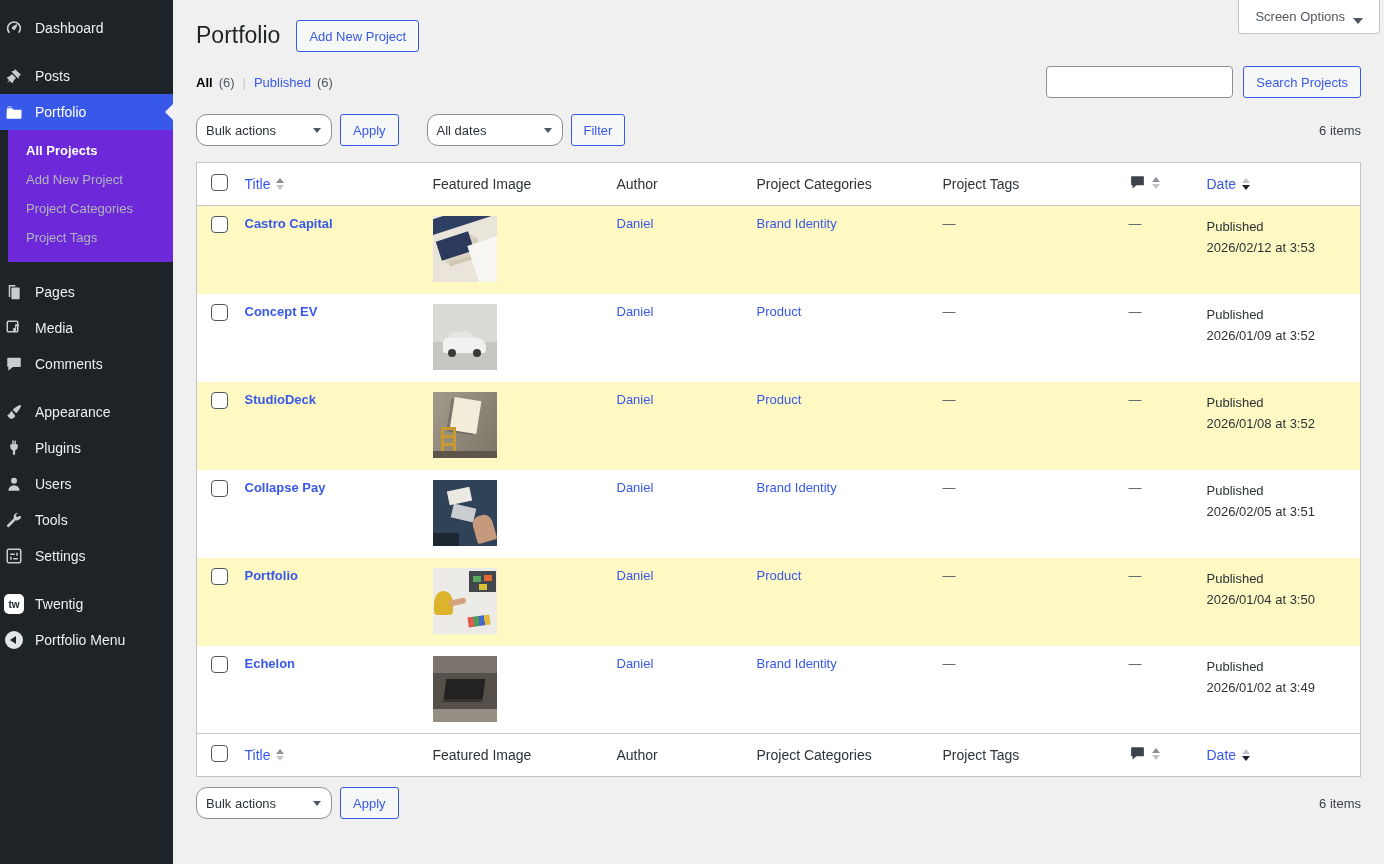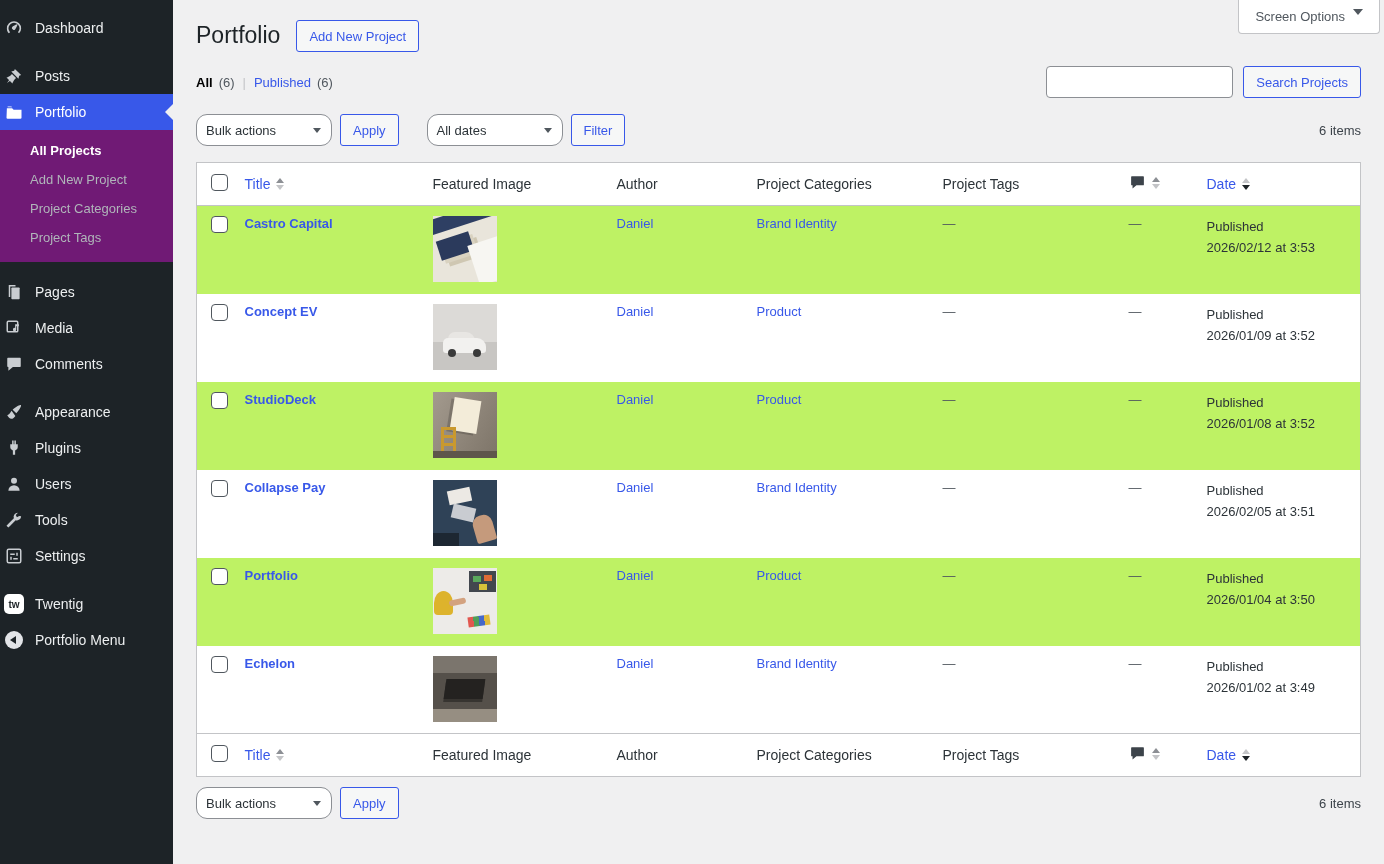--- a/index.html
+++ b/index.html
@@ -9,31 +9,31 @@
 
   
   .sidebar { width:173px; min-width:173px; height:100%; background:#1d2327; color:#e2e4e7; padding-top:10px; }
   .menu-item { display:flex; align-items:center; gap:11px; height:36px; padding:0 4px; font-size:14px; font-weight:500; color:#edeff0; cursor:pointer; position:relative; }
   .menu-item .mi-icon { width:20px; height:35px; display:flex; align-items:center; justify-content:center; color:#c9cdd1; flex:0 0 20px; }
   .menu-item .mi-icon svg { width:18px; height:18px; fill:currentColor; }
   .menu-item.active { background:#3858e9; color:#fff; }
   .menu-item.active .mi-icon { color:#fff; }
   .arrow-notch { position:absolute; right:0; top:50%; margin-top:-8px; width:0; height:0; border:8px solid transparent; border-right-color:#f0f0f1; }
   .menu-sep { height:12px; }
-  .submenu { background:#701a75; padding:6px 16px 10px; }
+  .submenu { background:#6d28d9; padding:6px 4px 10px;margin-left:8px; }
   .submenu-item { display:block; padding:7px 12px 7px 14px; font-size:13px; color:#b0b5ba; cursor:pointer; }
   .submenu-item.current { color:#fff; font-weight:700; }
   .tw-badge { width:20px; height:20px; background:#fff; color:#1d2327; border-radius:5px; font-size:10px; font-weight:700; display:flex; align-items:center; justify-content:center; }
   .collapse-circle { width:18px; height:18px; border-radius:50%; background:#e2e4e7; position:relative; }
   .collapse-circle::after { content:""; position:absolute; left:5px; top:4.5px; border:4.5px solid transparent; border-right:6px solid #1d2327; border-left:none; }
 
   
   .main { flex:1; position:relative; padding:0 23px; }
 
-  .screen-options-tab { position:absolute; top:0; right:4px; background:#fff; border:1px solid #c3c4c7; border-top:none; border-radius:0 0 4px 4px; padding:9px 16px; font-size:13px; color:#50575e; display:flex; align-items:flex-start; gap:8px; cursor:pointer; }
+  .screen-options-tab { position:absolute; top:0; right:4px; background:#fff; border:1px solid #c3c4c7; border-top:none; border-radius:0 0 4px 4px; padding:9px 16px; font-size:13px; color:#50575e; display:flex; align-items:flex-end; gap:8px; cursor:pointer; }
   .caret-down { width:0; height:0; border-left:5px solid transparent; border-right:5px solid transparent; border-top:6px solid #50575e; }
 
   .title-row { margin-top:20px; display:flex; align-items:center; gap:16px; }
   .page-title { font-size:23px; font-weight:500; color:#1d2327; line-height:1.3; }
 
   .btn { display:inline-flex; align-items:center; justify-content:center; height:32px; padding:0 12px; font-size:13px; font-weight:500; color:#3858e9; background:#f6f7f7; border:1px solid #3858e9; border-radius:3px; cursor:pointer; white-space:nowrap; font-family:"Liberation Sans",sans-serif; }
 
   .views-search-row { margin-top:14px; display:flex; justify-content:space-between; align-items:center; }
   .views { font-size:13px; display:flex; align-items:center; gap:6px; }
   .views .view-all { font-weight:700; color:#000; }
@@ -50,21 +50,21 @@
   .select .chev { width:0; height:0; border-left:4.5px solid transparent; border-right:4.5px solid transparent; border-top:5.5px solid #50575e; }
   .items-count { font-size:13px; color:#3c434a; }
 
   
   table.list-table { width:100%; margin-top:16px; border-collapse:collapse; background:#fff; border:1px solid #c3c4c7; table-layout:fixed; }
   .list-table th, .list-table td { text-align:left; vertical-align:top; padding:10px 8px; font-size:13px; color:#2c3338; }
   .list-table thead th { border-bottom:1px solid #c3c4c7; padding-top:11px; padding-bottom:11px; font-size:14px; font-weight:400; color:#2c3338; vertical-align:middle; }
   .list-table tfoot th { border-top:1px solid #c3c4c7; padding-top:11px; padding-bottom:11px; font-size:14px; font-weight:400; color:#2c3338; vertical-align:middle; }
   .col-cb { width:40px; } .col-title { width:188px; } .col-img { width:184px; } .col-author { width:140px; } .col-cat { width:186px; } .col-tags { width:186px; } .col-comments { width:78px; } .col-date { width:auto; }
   .list-table tbody tr { height:88px; }
-  .list-table tbody tr.alt { background:#bef264; }
+  .list-table tbody tr.alt { background:#fef9c3; }
   th.cb-cell, td.cb-cell { padding-left:14px; }
   .checkbox { display:inline-block; width:17px; height:17px; border:1px solid #50575e; border-radius:4px; background:#fff; cursor:pointer; }
   .sort-link { color:#3858e9; text-decoration:none; cursor:pointer; display:inline-flex; align-items:center; gap:6px; font-size:14px; }
   .sort { display:inline-flex; flex-direction:column; gap:2px; }
   .sort i { display:block; width:0; height:0; border-left:4px solid transparent; border-right:4px solid transparent; }
   .sort .up { border-bottom:5px solid #8c8f94; }
   .sort .dn { border-top:5px solid #c3c4c7; }
   .sort.active .up { border-bottom-color:#c3c4c7; }
   .sort.active .dn { border-top-color:#1d2327; }
   .comments-head { display:inline-flex; align-items:center; gap:6px; }

